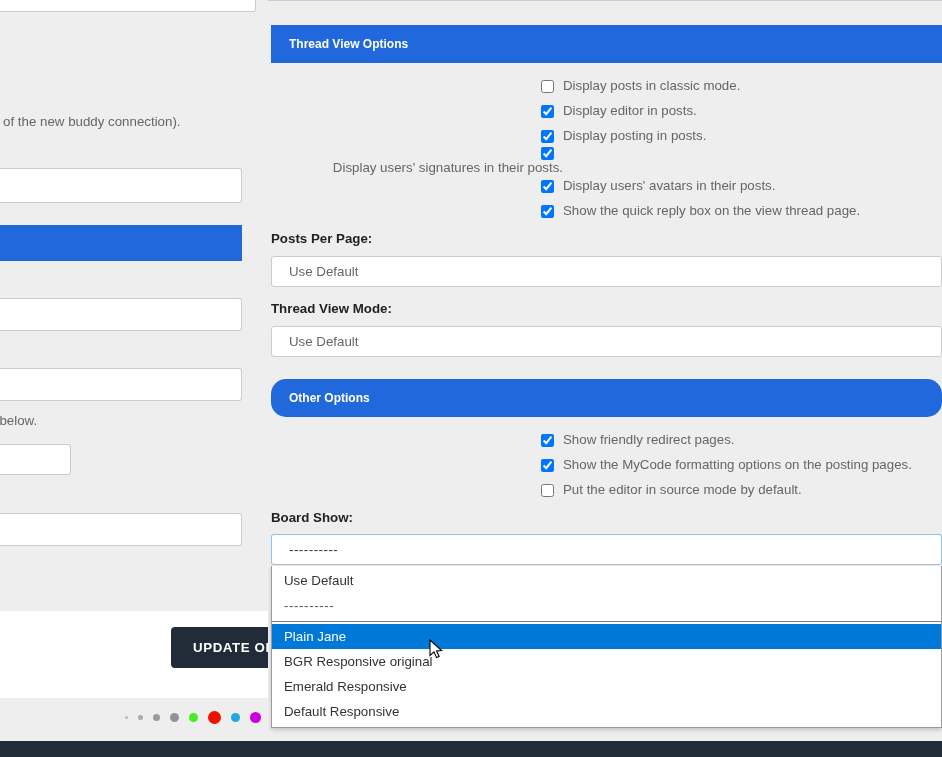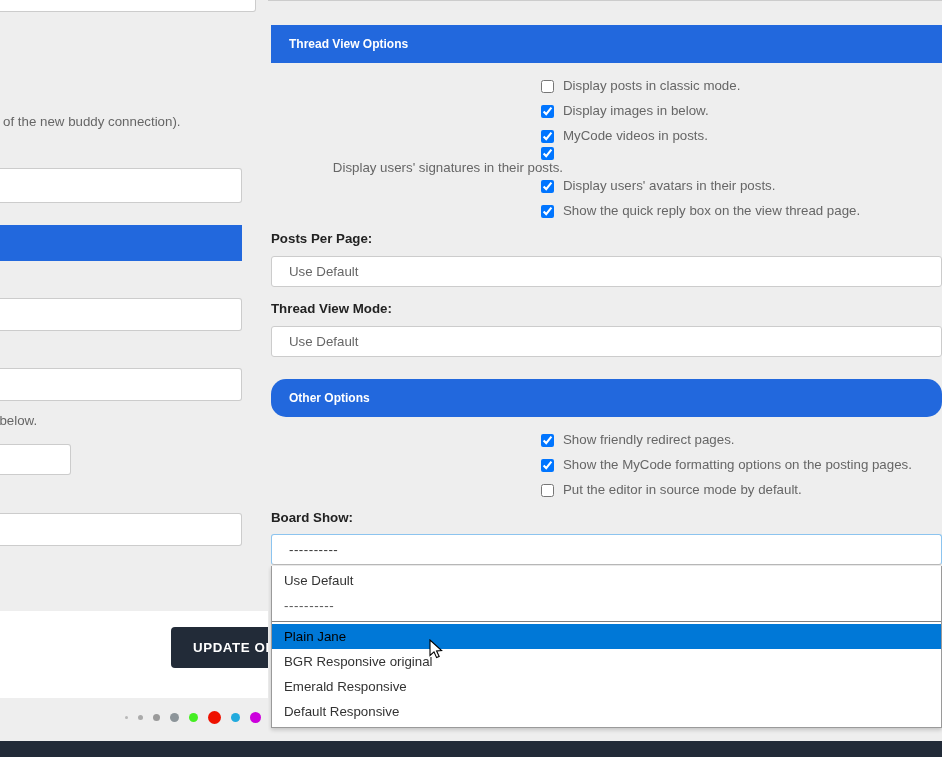--- a/index.html
+++ b/index.html
@@ -208,21 +208,21 @@
     color: #333333;
     cursor: default;
     box-sizing: border-box;
   }
   .dd-option.separator {
     color: #555555;
     letter-spacing: 0.6px;
   }
   .dd-option.selected {
     background: #0078d7;
-    color: #000000;
+    color: #ffffff;
   }
   .dd-divider {
     height: 1px;
     background: #808080;
     margin: 3px 0 2px 0;
   }
 
   
   #mouse-cursor {
     position: absolute;
@@ -282,26 +282,26 @@
     <span>Thread View Options</span>
   </div>
 
   <label class="opt-row" style="top:72px;">
     <input type="checkbox" style="">
     <span class="opt-label">Display posts in classic mode.</span>
   </label>
 
   <label class="opt-row" style="top:97px;">
     <input type="checkbox" checked="" style="">
-    <span class="opt-label">Display images in below.</span>
+    <span class="opt-label">Display editor in posts.</span>
   </label>
 
   <label class="opt-row" style="top:122px;">
     <input type="checkbox" checked="" style="">
-    <span class="opt-label">MyCode videos in posts.</span>
+    <span class="opt-label">Display posting in posts.</span>
   </label>
 
   <label class="opt-row" style="top:147px;flex-direction:column;">
     <input type="checkbox" checked="" style="">
     <span class="opt-label">Display users' signatures in their posts.</span>
   </label>
 
   <label class="opt-row" style="top:172px;">
     <input type="checkbox" checked="" style="">
     <span class="opt-label">Display users' avatars in their posts.</span>

